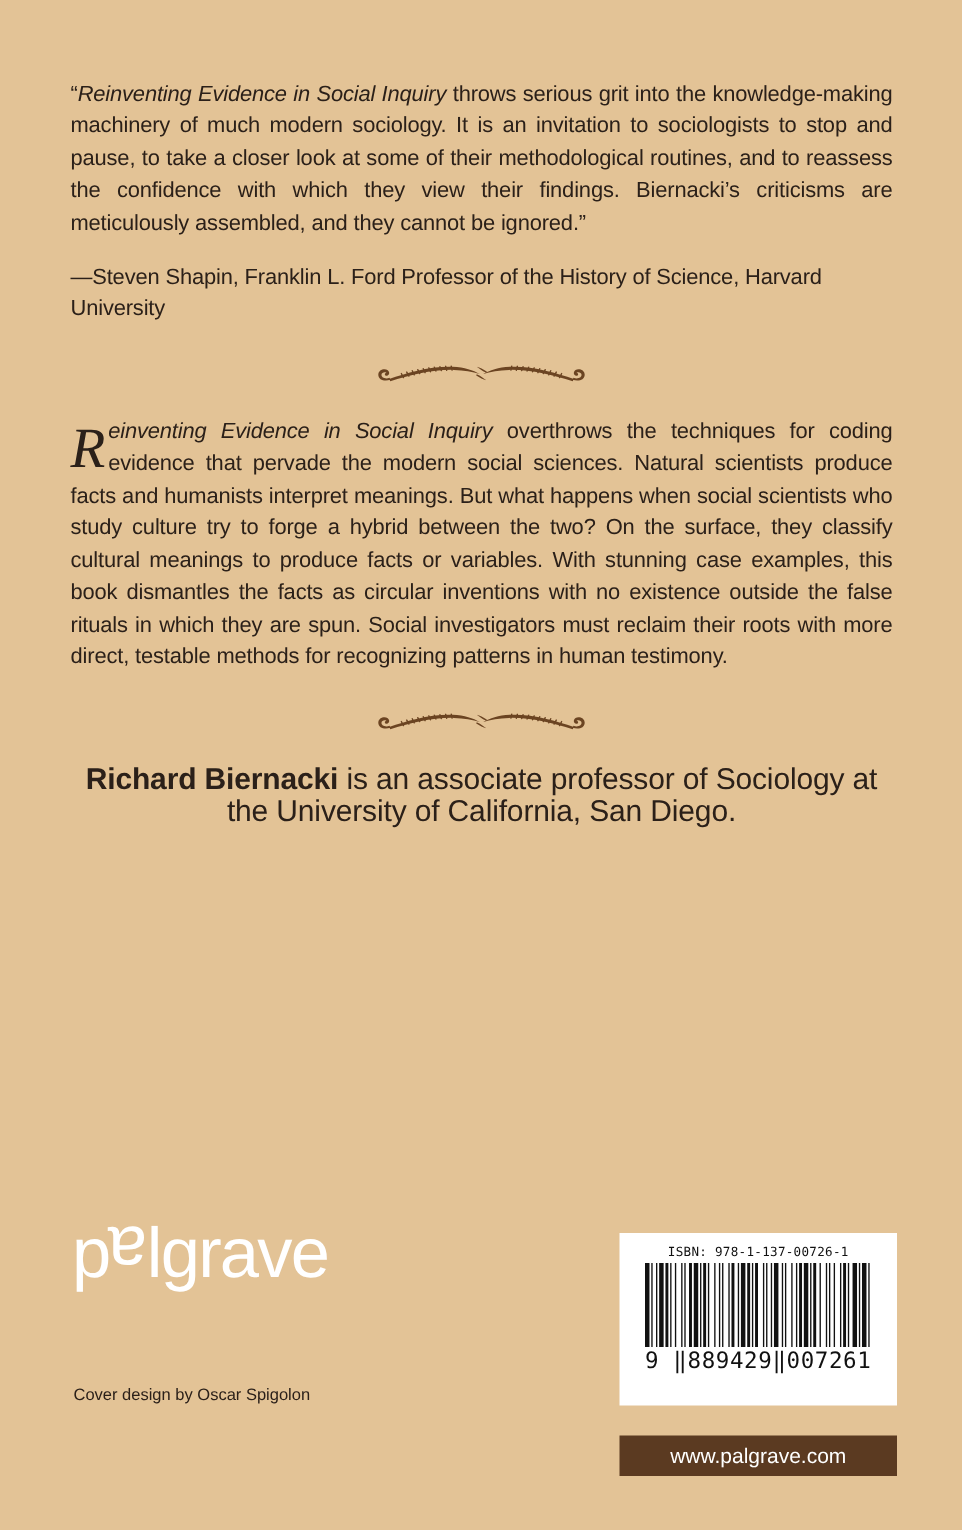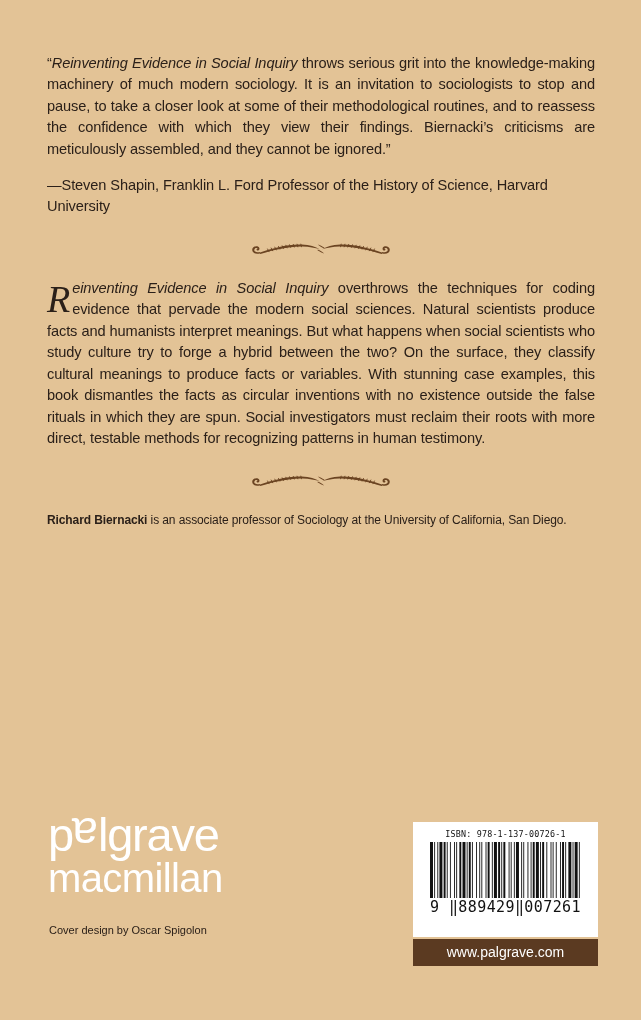--- a/index.html
+++ b/index.html
@@ -82,23 +82,23 @@
     padding: 4px 2px 0 0;
     color: #2b2019;
   }
   .desc .lead-italic {
     font-style: italic;
     margin-top: 12px;
   }
 
   
   .bio {
-    font-size: 12px;
+    font-size: 20px;
     line-height: 21.5px;
-    text-align: left;
+    text-align: center;
     color: #2b2019;
     letter-spacing: -0.1px;
   }
   .bio .author-name {
     font-weight: bold;
   }
 
   
   .logo {
     position: absolute;
@@ -178,21 +178,21 @@
     white-space: nowrap;
   }
   .url-bar {
     background: #5b3a21;
     color: #ffffff;
     text-align: center;
     font-size: 14px;
     padding: 5px 0 6px 0;
     width: 185px;
     box-sizing: border-box;
-    margin-top: 2px;
+    margin-top: 20px;
   }
 </style>
 </head>
 <body>
 
 <div class="cover">
 
   <div class="content">
 
     <div class="quote-block">
@@ -295,21 +295,20 @@
         </g>
       </svg>
     </div>
 
     <p class="bio" style="margin-top:16px;"><span class="author-name">Richard Biernacki</span><span> is an associate professor of Sociology at the University of California, San Diego.</span></p>
 
   </div>
 
   <div class="logo">
     <span class="logo-top"><span>p</span><span class="turned-a">a</span><span>lgrave</span></span>
-    <span class="logo-bottom">macmillan</span>
   </div>
 
   <div class="credits">
     <span class="credit-line">Cover design by Oscar Spigolon</span>
   </div>
 
   <div class="barcode-block">
     <div class="barcode-card">
       <div class="isbn-text">ISBN: 978-1-137-00726-1</div>
       <svg class="bars" id="barcode-svg" viewBox="0 0 152 72" preserveAspectRatio="none">

